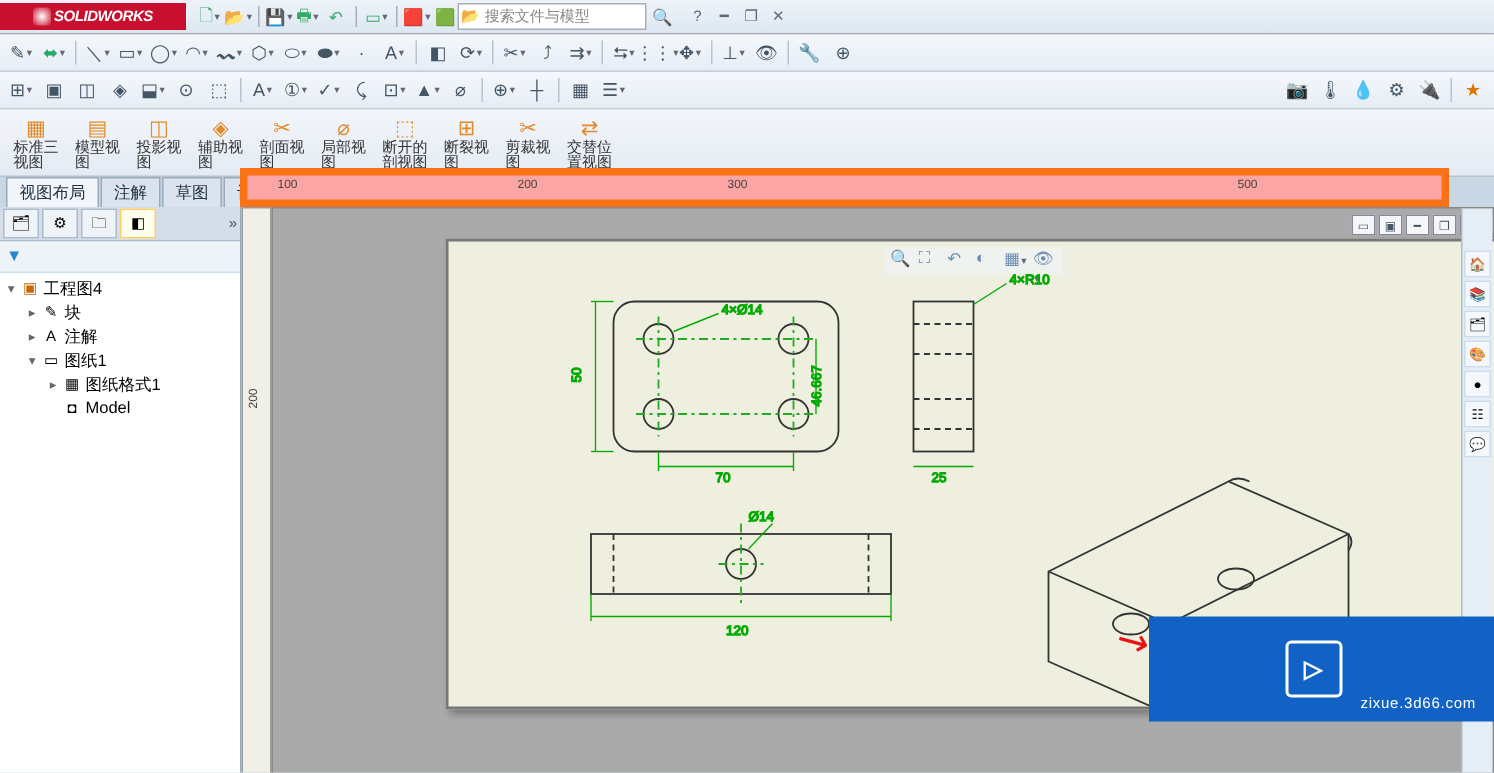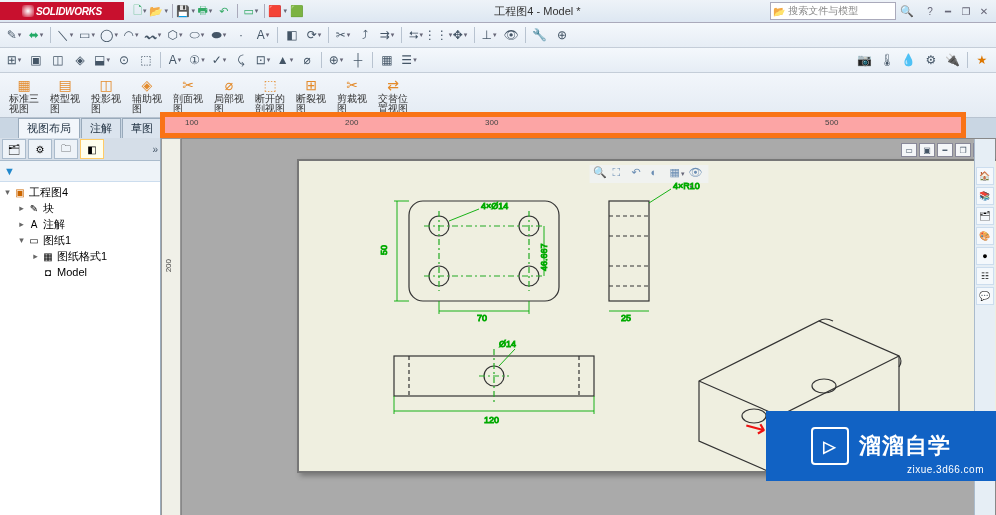--- a/index.html
+++ b/index.html
@@ -17,21 +17,21 @@
 .tb-row{height:24px;background:linear-gradient(#f4f8fc,#e6edf5);border-bottom:1px solid #c4cdd8;display:flex;align-items:center;padding:0 4px;gap:2px}
 .tb-row .ico{width:18px;height:18px;display:flex;align-items:center;justify-content:center;font-size:12px;color:#456;cursor:pointer;border:1px solid transparent}
 .tb-row .sep{width:1px;height:16px;background:#b8c3d0;margin:0 2px}
 .drop::after{content:"▾";font-size:7px;color:#667;margin-left:1px}
 
 .ribbon{height:42px;background:linear-gradient(#f2f6fb,#e4ebf3);border-bottom:1px solid #b8c3d0;display:flex;padding:1px 4px;gap:1px}
 .rb-btn{display:flex;flex-direction:column;align-items:center;justify-content:center;padding:1px 4px;font-size:10px;color:#333;cursor:pointer;border:1px solid transparent;min-width:30px}
 .rb-btn .ri{width:18px;height:18px;font-size:14px;display:flex;align-items:center;justify-content:center;color:#e38b2c}
 .rb-btn .rl{line-height:1;white-space:pre}
 
-.tab-bar{height:20px;background:#c9d6e3;display:flex;align-items:flex-end;padding-left:18px;position:relative}
+.tab-bar{height:20px;background:#c9d6e3;display:flex;align-items:flex-end;padding-left:4px;position:relative}
 .tab{padding:2px 8px;font-size:11px;color:#234;background:#dbe4ee;border:1px solid #9ab;border-bottom:none;margin-right:1px;cursor:pointer}
 .tab.active{background:#f2f6fb}
 .ruler-h{position:absolute;left:160px;right:30px;bottom:0;height:16px;background:#fca5a5;border:5px solid #f97316;font-size:8px;display:flex;align-items:center;overflow:hidden}
 .ruler-h span{position:absolute;top:1px;color:#444}
 
 .main{display:flex;height:380px}
 .side{width:160px;background:#e9eef5;border-right:1px solid #9ab;display:flex;flex-direction:column}
 .side-tabs{height:22px;background:#d5dee8;display:flex;align-items:center;gap:2px;padding:0 2px;border-bottom:1px solid #abc}
 .side-tabs .st{width:22px;height:18px;background:#eef3f8;border:1px solid #abc;font-size:10px;display:flex;align-items:center;justify-content:center;cursor:pointer}
 .side-tabs .push{margin-left:auto;font-size:10px;color:#456;cursor:pointer}
@@ -72,21 +72,20 @@
     <span class="sep"></span>
     <span class="ico drop">💾</span>
     <span class="ico drop">🖶</span>
     <span class="ico">↶</span>
     <span class="sep"></span>
     <span class="ico drop">▭</span>
     <span class="sep"></span>
     <span class="ico drop" style="color:#c33">🟥</span>
     <span class="ico" style="color:#3a3">🟩</span>
   </div>
-  <div class="title-text">工程图4 - Model *</div>
   <div class="search-box"><span style="color:#e80">📂</span>&nbsp;<span>搜索文件与模型</span></div>
   <span class="ico" style="width:18px">🔍</span>
   <div class="win-btns">
     <span>?</span>
     <span>━</span>
     <span>❐</span>
     <span>✕</span>
   </div>
 </div>
 
@@ -383,15 +382,14 @@
       <span>●</span>
       <span>☷</span>
       <span>💬</span>
     </div>
   </div>
 </div>
 
 <div class="arrow">↘</div>
 <div class="wm">
   <div class="play">▷</div>
-  <span>溜溜自学</span>
   <div class="sub">zixue.3d66.com</div>
 </div>
 
 </body></html>

